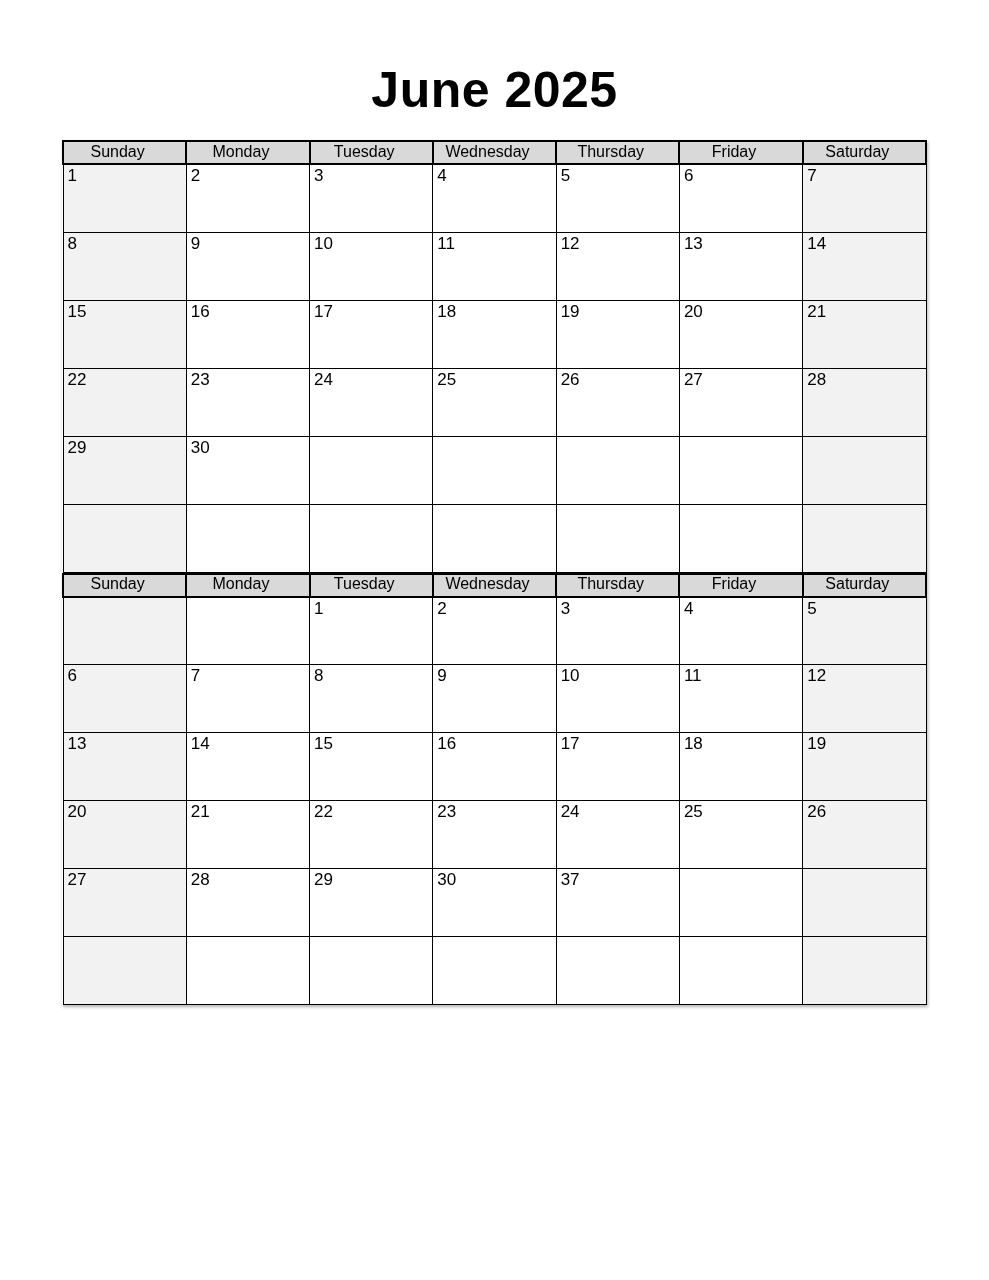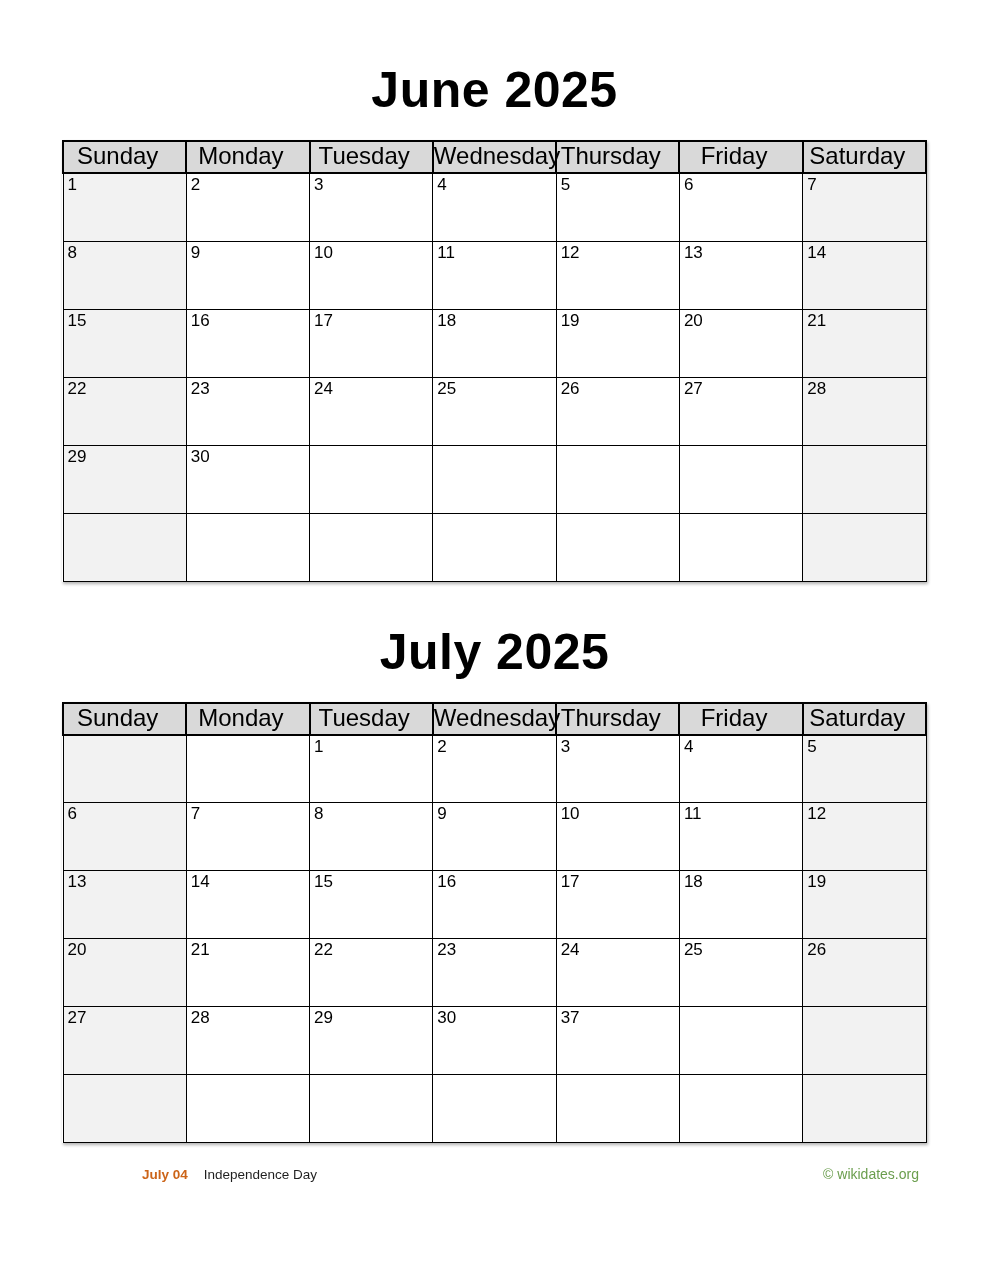--- a/index.html
+++ b/index.html
@@ -38,21 +38,21 @@
     width: 865px;
     margin: 0 auto;
     border-collapse: collapse;
     table-layout: fixed;
     box-shadow: 1px 2px 3px rgba(0,0,0,0.30);
   }
   table.calendar th {
     background: var(--header-bg);
     border: 2px solid var(--border);
     height: 23px;
-    font-size: 24px;
+    font-size: 16px;
     font-weight: normal;
     text-align: center;
     vertical-align: middle;
     padding: 0 14px 2px 0;
   }
   table.calendar td {
     border: 1.7px solid var(--border);
     height: 68px;
     background: var(--weekday-bg);
     font-size: 17px;
@@ -158,21 +158,20 @@
               <td class=""></td>
               <td class=""></td>
               <td class=""></td>
               <td class=""></td>
               <td class="weekend"></td>
             </tr>
           </tbody>
         </table>
       </section>
       <section class="month month-july">
-        <h1 class="month-title">July 2025</h1>
         <table class="calendar">
           <thead>
             <tr>
               <th>Sunday</th>
               <th>Monday</th>
               <th>Tuesday</th>
               <th>Wednesday</th>
               <th>Thursday</th>
               <th>Friday</th>
               <th>Saturday</th>
@@ -231,19 +230,13 @@
               <td class=""></td>
               <td class=""></td>
               <td class=""></td>
               <td class="weekend"></td>
             </tr>
           </tbody>
         </table>
       </section>
     </div>
 
-  <footer class="footer">
-    <div class="holiday">
-      <span class="holiday-date">July 04</span><span class="holiday-name">Independence Day</span>
-    </div>
-    <div class="copyright">© wikidates.org</div>
-  </footer>
 </main>
 
 </body></html>

